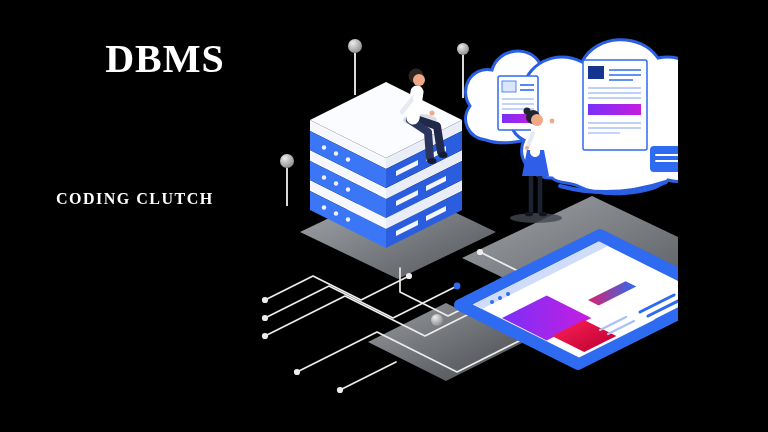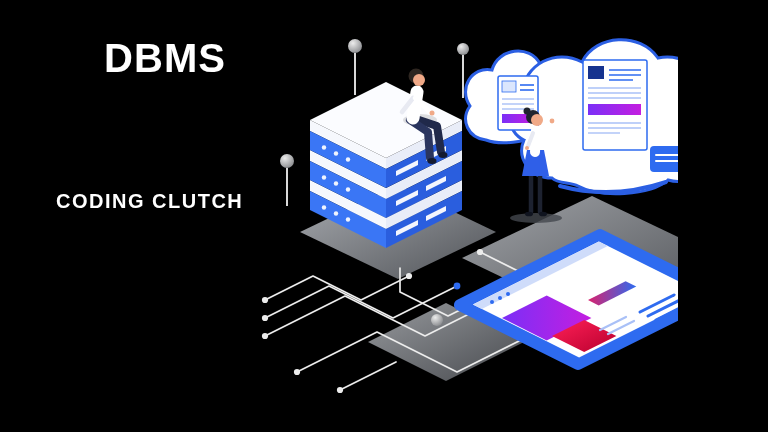--- a/index.html
+++ b/index.html
@@ -1,27 +1,27 @@
 <!DOCTYPE html>
 <html><head>
 <meta charset="utf-8">
 <style>
   html,body{margin:0;padding:0;background:#000;}
   .stage{
     position:relative;width:678px;height:432px;background:#000;
-    overflow:hidden;font-family:Liberation Sans, sans-serif;
+    overflow:hidden;font-family:Liberation Serif, serif;
   }
   .title{
     position:absolute;left:10px;top:8px;width:310px;text-align:center;
     color:#fff;font-weight:bold;font-size:40px;line-height:1.18;letter-spacing:1px;
   }
   .title span{display:block;}
   .subtitle{
     position:absolute;left:56px;top:190px;color:#fff;font-weight:bold;
-    font-size:20px;letter-spacing:1.5px;
+    font-size:16px;letter-spacing:1.5px;
   }
   svg{position:absolute;left:0;top:0;}
 </style>
 </head>
 <body>
 
 <div class="stage">
 
   <svg width="768" height="432" viewBox="0 0 768 432">
     <defs>

